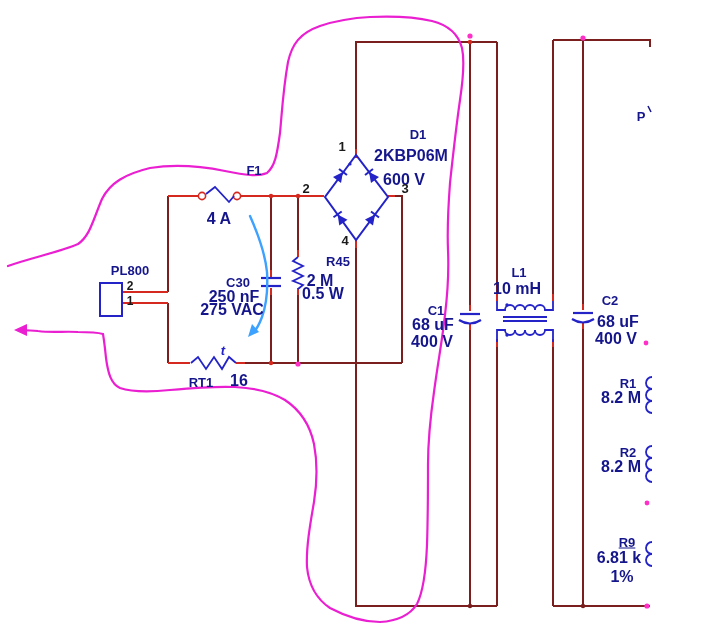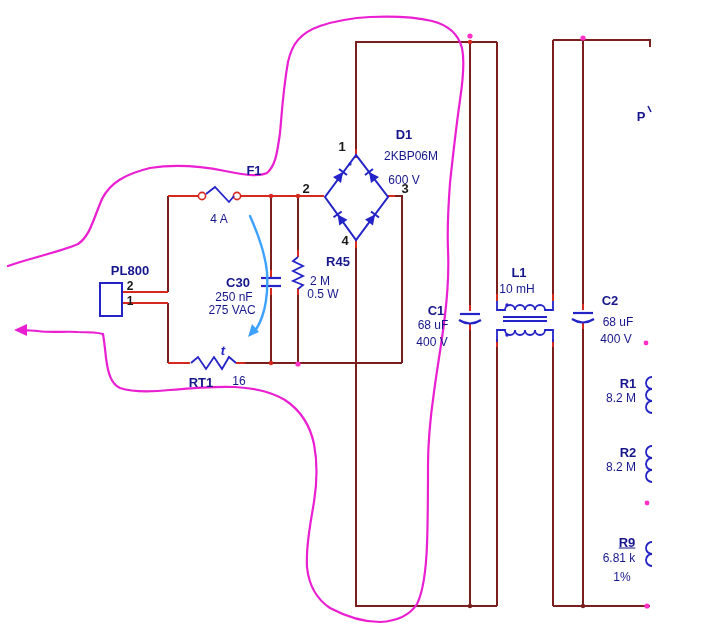--- a/index.html
+++ b/index.html
@@ -2,21 +2,21 @@
 <html><head>
 <meta charset="utf-8">
 <style>
   html,body{margin:0;padding:0;background:#ffffff;}
   #canvas{position:relative;width:711px;height:632px;background:#ffffff;overflow:hidden;
           font-family:"Liberation Sans",sans-serif;}
   #schem-svg{position:absolute;left:0;top:0;}
   .lbl{position:absolute;transform:translate(-50%,-50%);white-space:nowrap;
        font-family:"Liberation Sans",sans-serif;line-height:1;}
   .ref{font-weight:bold;font-size:13px;color:#16168c;}
-  .val{font-weight:normal;font-size:12px;color:#16168c;}
+  .val{font-weight:bold;font-size:16px;color:#16168c;}
   .pin{font-weight:bold;font-size:13px;color:#1a1a1a;}
   .pinsm{font-weight:bold;font-size:12px;color:#1a1a1a;}
   .tmark{font-weight:bold;font-style:italic;font-size:13px;color:#2323c8;}
 </style>
 </head>
 <body>
 
 <div id="canvas">
 
   <svg id="schem-svg" width="711" height="632" viewBox="0 0 711 632">
@@ -194,21 +194,21 @@
   <div class="lbl val" style="left:232px;top:310px;">275 VAC</div>
 
   <div class="lbl ref" style="left:322px;top:261px;margin-left:16px;">R45</div>
   <div class="lbl val" style="left:320px;top:281px;">2 M</div>
   <div class="lbl val" style="left:323px;top:294px;">0.5 W</div>
 
   <div class="lbl ref" style="left:201px;top:382px;">RT1</div>
   <div class="lbl val" style="left:239px;top:381px;">16</div>
   <div class="lbl tmark" style="left:223px;top:350px;">t</div>
 
-  <div class="lbl ref" style="left:404px;top:134px;text-align:center;">D1</div>
+  <div class="lbl ref" style="left:418px;top:134px;text-align:center;">D1</div>
   <div class="lbl val" style="left:411px;top:156px;">2KBP06M</div>
   <div class="lbl val" style="left:404px;top:180px;">600 V</div>
   <div class="lbl pin" style="left:342px;top:146px;">1</div>
   <div class="lbl pin" style="left:306px;top:188px;">2</div>
   <div class="lbl pin" style="left:405px;top:188px;">3</div>
   <div class="lbl pin" style="left:345px;top:240px;">4</div>
 
   <div class="lbl ref" style="left:436px;top:310px;">C1</div>
   <div class="lbl val" style="left:433px;top:325px;">68 uF</div>
   <div class="lbl val" style="left:432px;top:342px;">400 V</div>

